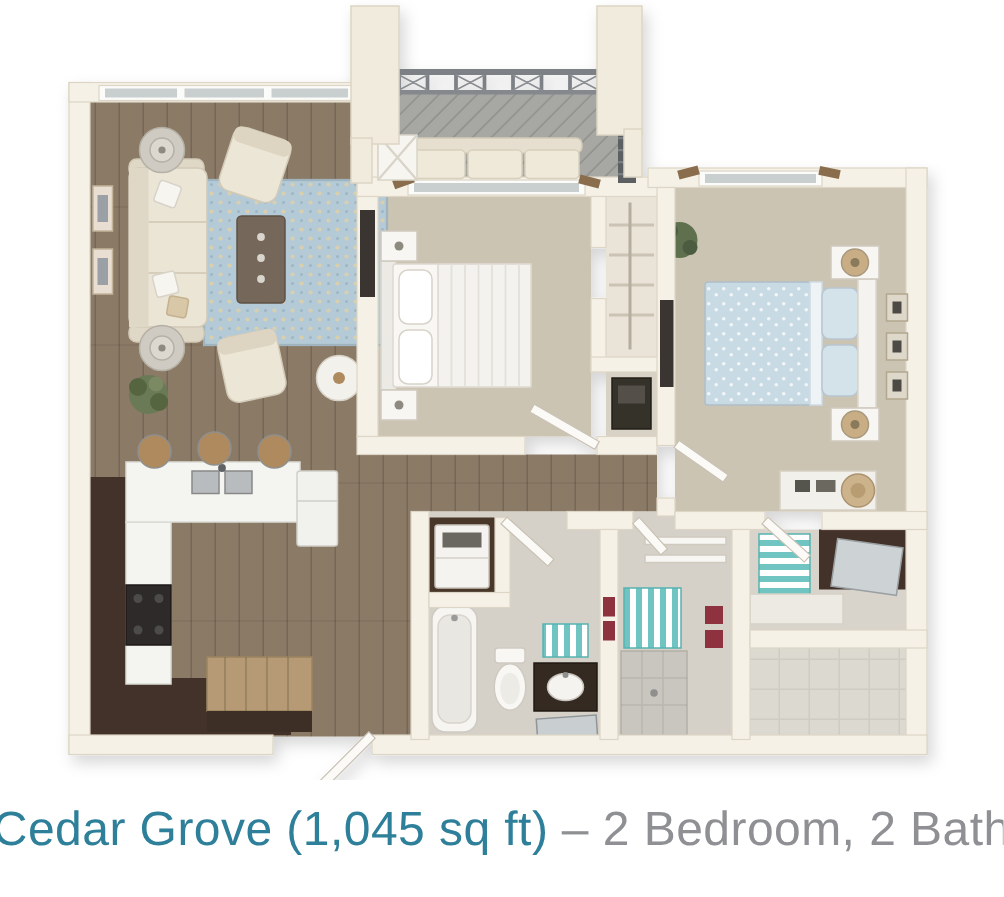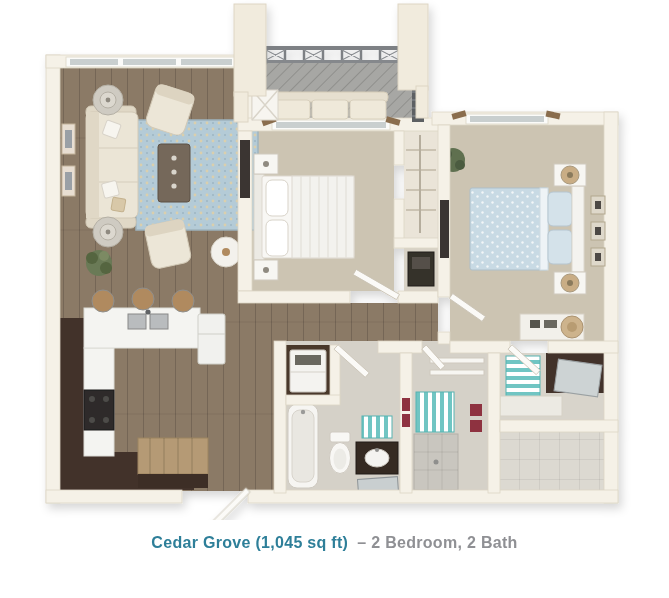--- a/index.html
+++ b/index.html
@@ -6,21 +6,21 @@
   body{width:669px;height:598px;font-family:"Liberation Sans",sans-serif;overflow:hidden;}
   .plan-wrap{width:669px;height:520px;position:relative;}
   svg{display:block;}
   
   .wall{fill:#f5f1e7;stroke:#ddd6c6;stroke-width:.8;}
   .wt{fill:#f7f6f2;stroke:#cfc9be;stroke-width:1;}
   .glass{fill:#c9cfcf;}
   .doorleaf{fill:#fbfaf7;stroke:#c9c2b4;stroke-width:.8;}
   .curt{fill:#8a6d4e;}
   .caption{width:669px;height:78px;display:flex;align-items:flex-start;justify-content:center;padding-top:14px;box-sizing:border-box;
-           font-size:16px;letter-spacing:.3px;white-space:pre;font-weight:bold;}
+           font-size:32px;letter-spacing:.3px;white-space:pre;}
   .cap-name{color:#2e7f99;}
   .cap-specs{color:#8f9094;margin-left:9px;}
 </style>
 </head>
 <body>
 
 <figure class="plan-wrap" style="margin:0">
 <svg width="669" height="520" viewBox="0 0 669 520">
   <defs>
     <filter id="soft" x="-10%" y="-10%" width="125%" height="125%">

